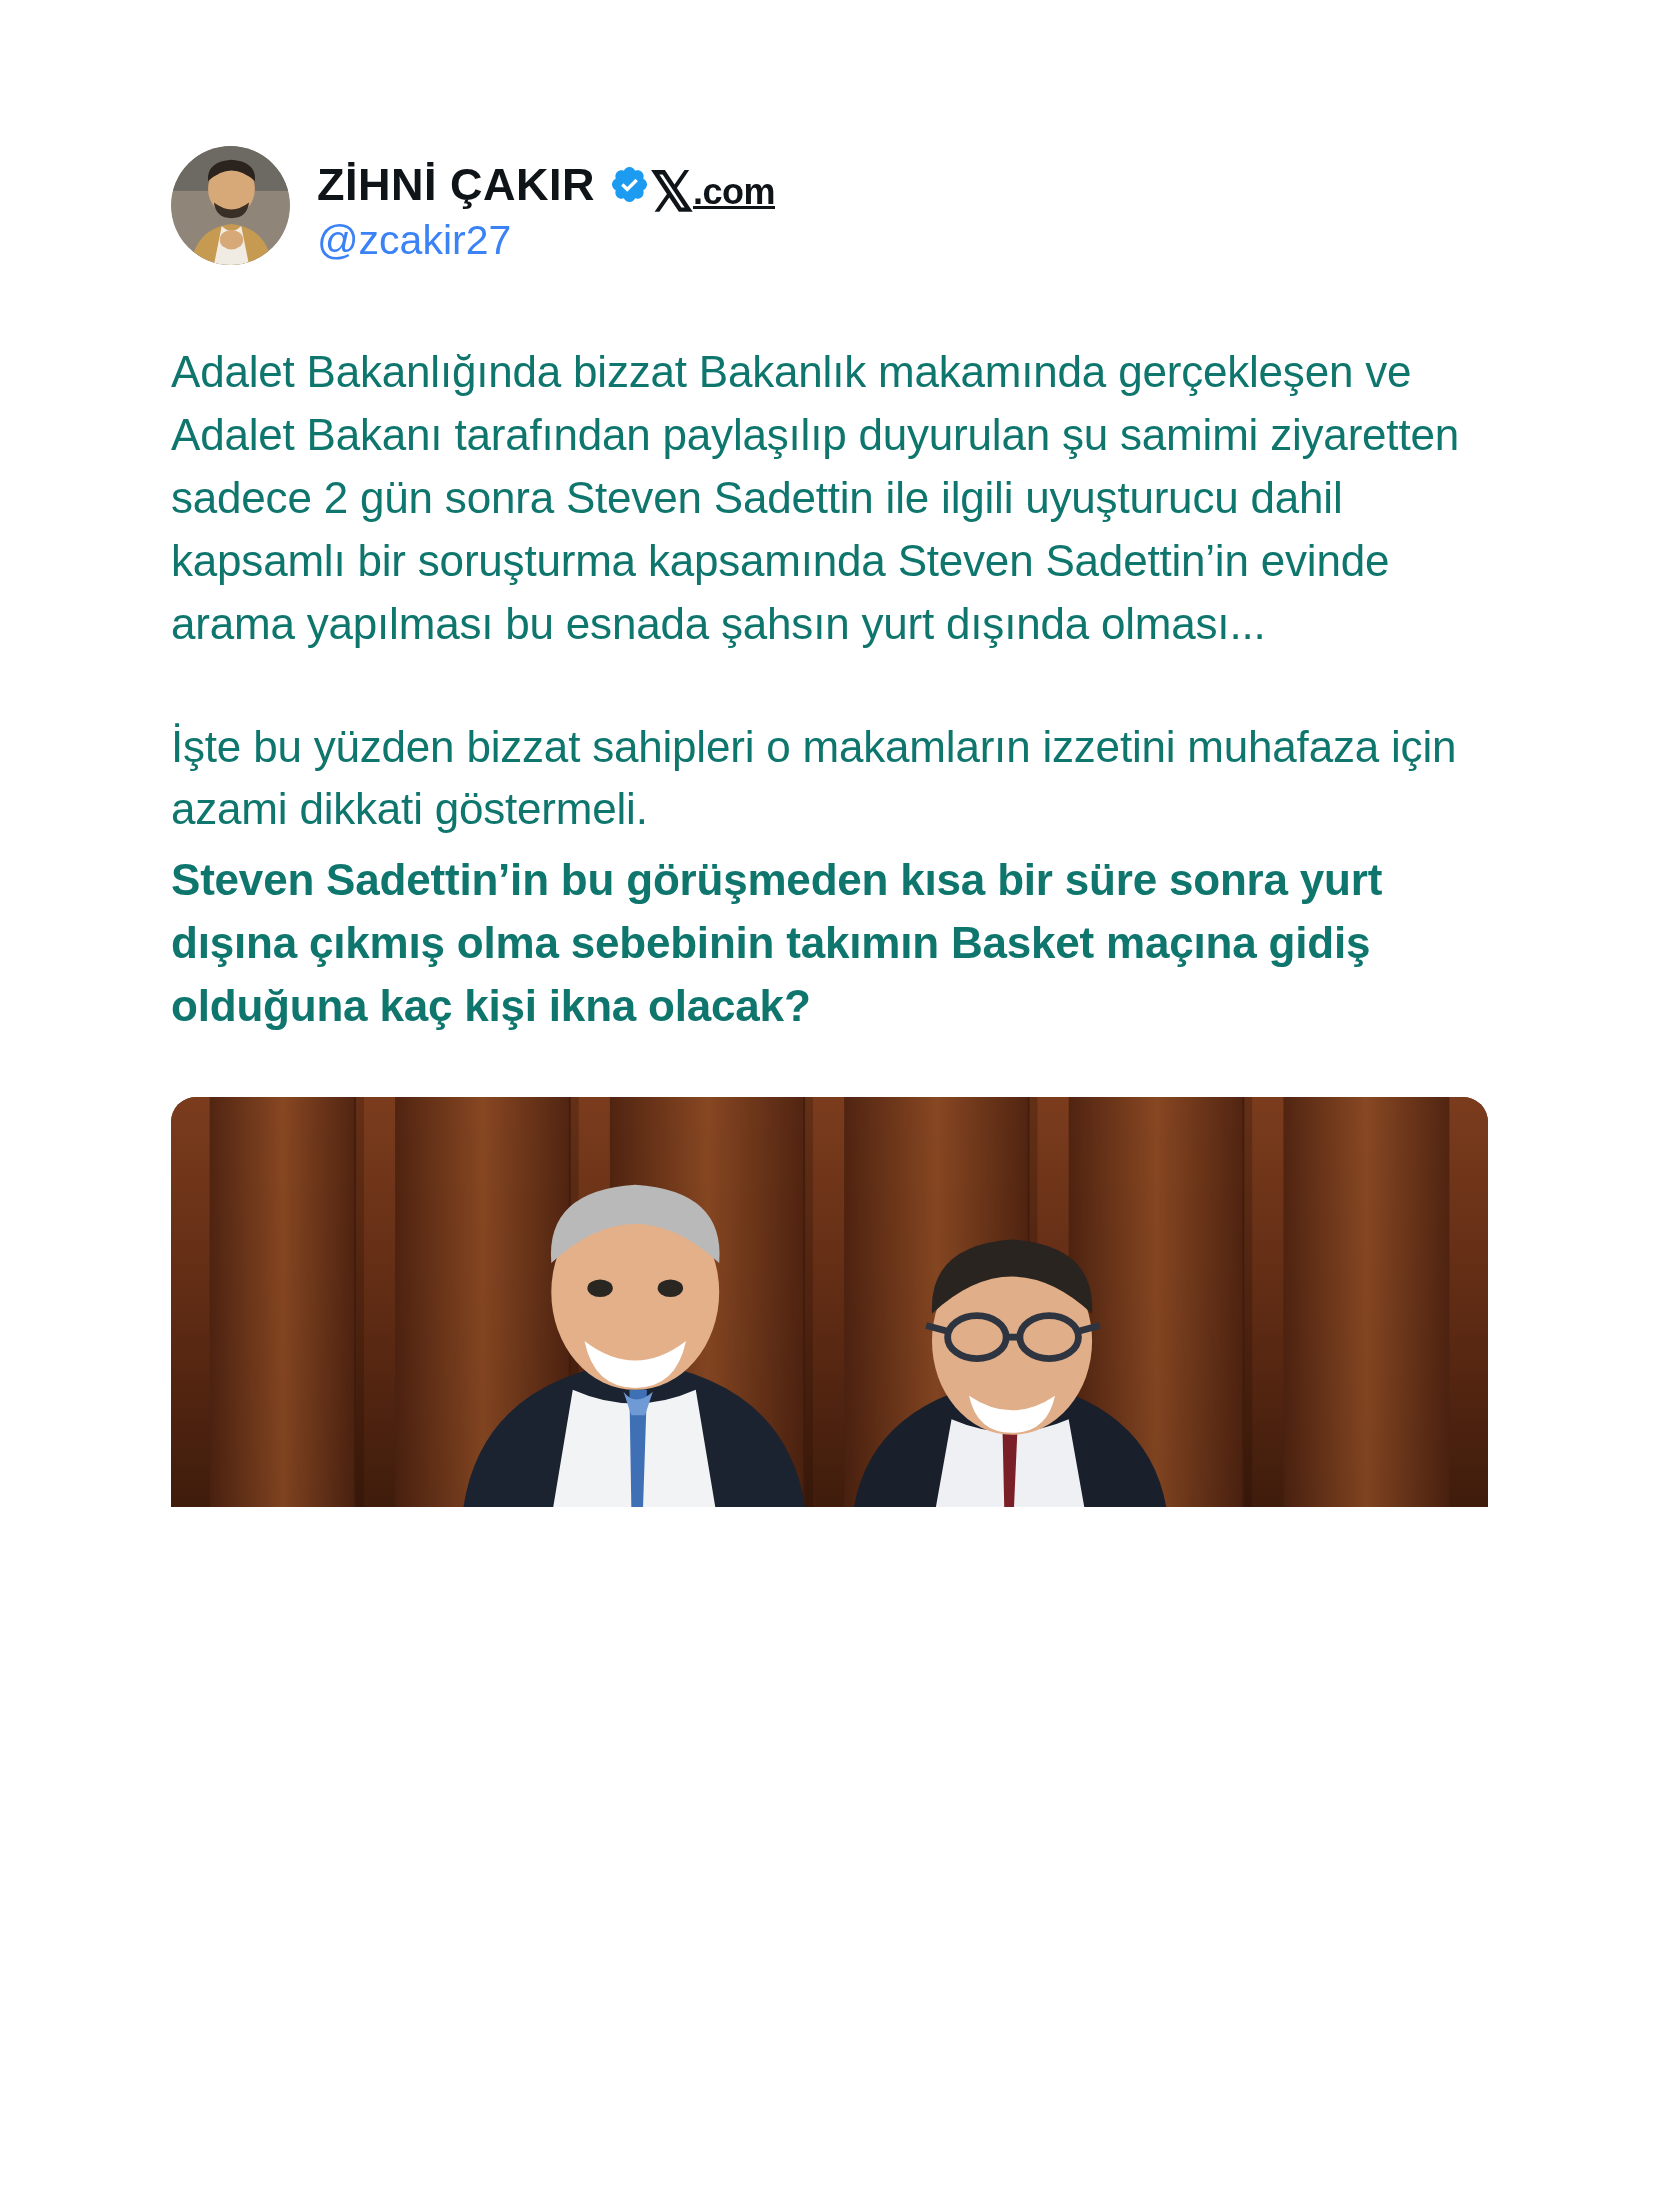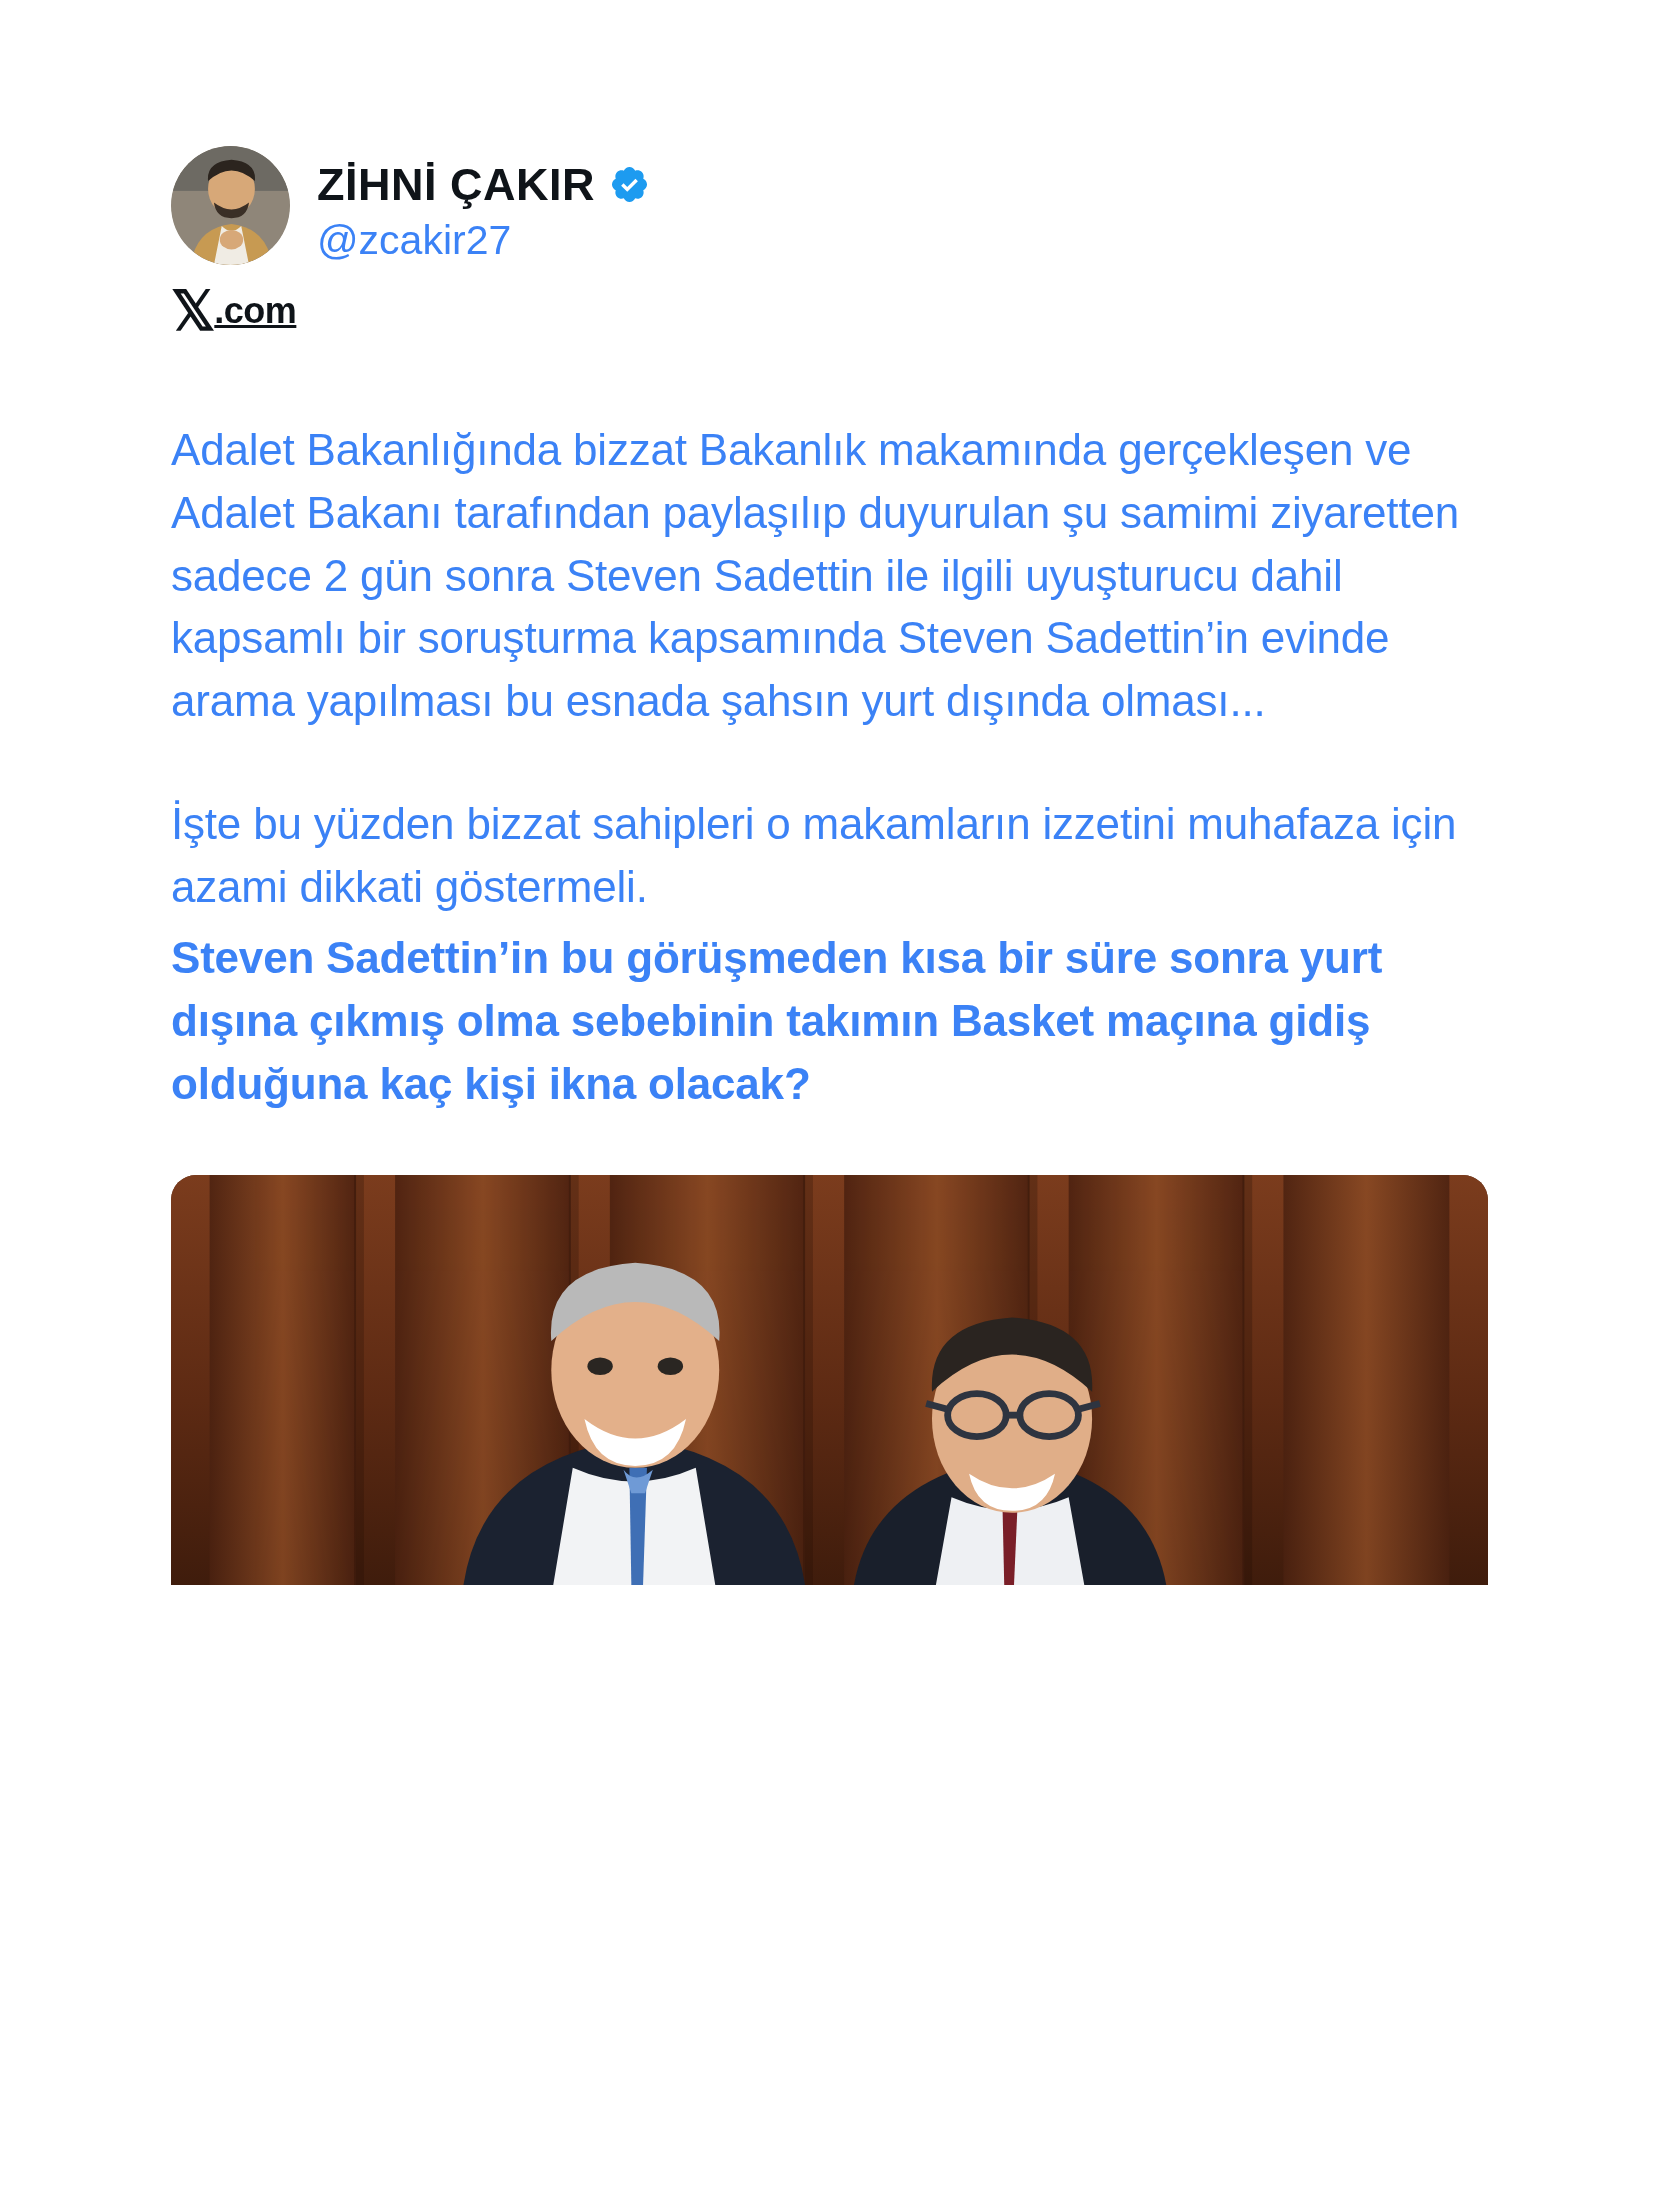--- a/index.html
+++ b/index.html
@@ -23,21 +23,20 @@
     box-sizing: border-box;
     padding: 146px 171px 0 171px;
     background: #ffffff;
     position: relative;
   }
 
   
   .tweet-header {
     display: flex;
     align-items: flex-start;
-    flex-direction: column;
   }
   .author-block {
     display: flex;
     align-items: flex-start;
   }
   .avatar {
     width: 119px;
     height: 119px;
     border-radius: 50%;
     overflow: hidden;
@@ -112,21 +111,21 @@
     font-weight: bold;
     letter-spacing: -0.5px;
     text-decoration: underline;
   }
 
   
   .tweet-body {
     margin-top: 76px;
     font-size: 44px;
     line-height: 1.43;
-    color: #3b82f6;
+    color: #0f766e;
     letter-spacing: -0.2px;
   }
   .para {
     margin: 0;
     white-space: pre-wrap;
   }
   .para + .para {
     margin-top: 60px;
   }
 

